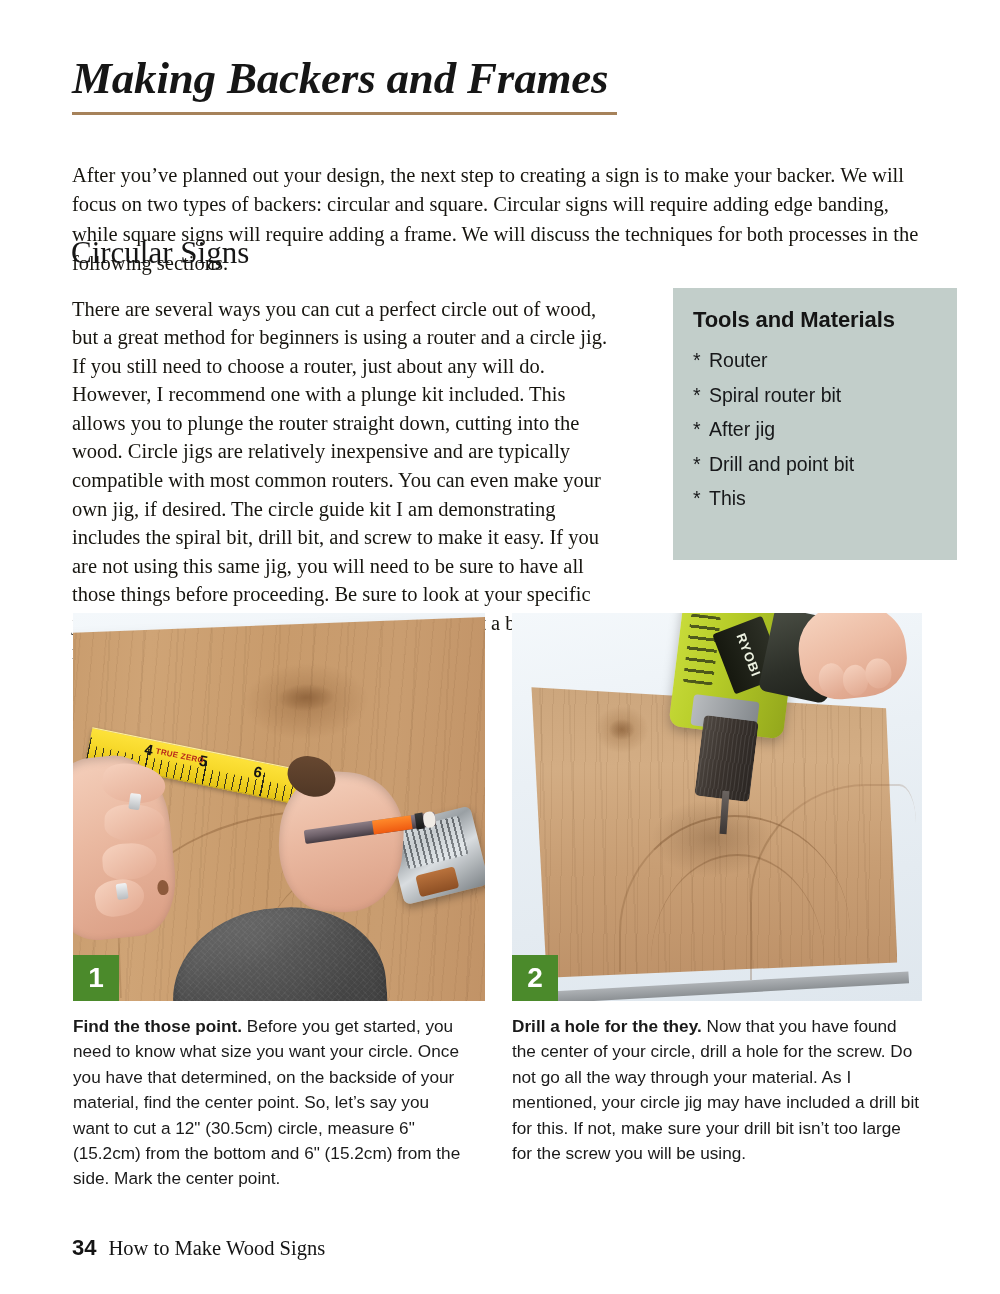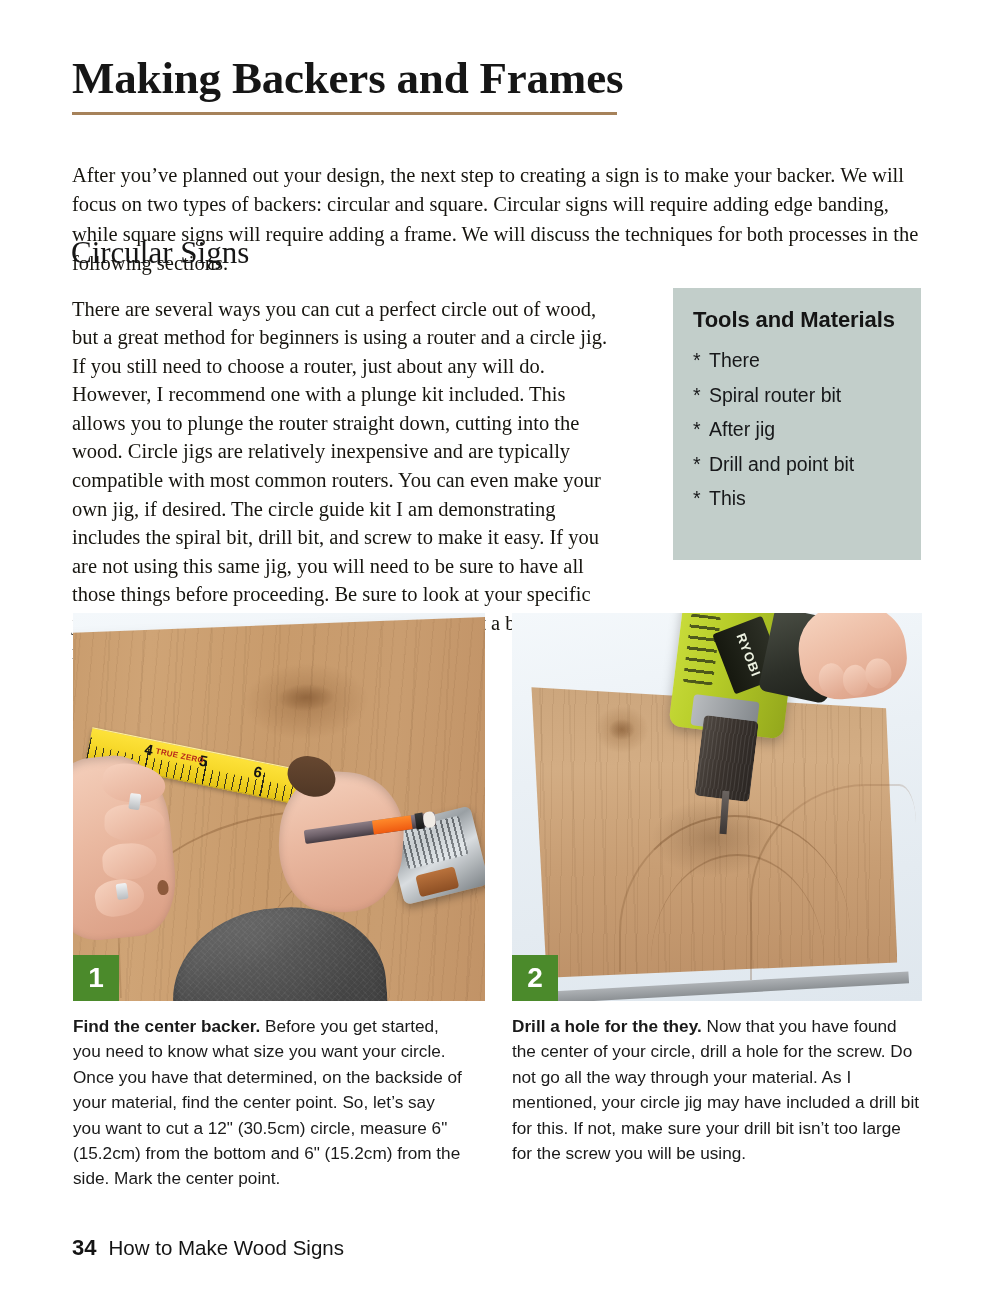--- a/index.html
+++ b/index.html
@@ -27,20 +27,21 @@
     position: absolute;
     left: 72px;
     top: 52px;
     width: 700px;
     font-family: "Liberation Serif", serif;
     font-weight: 700;
     font-size: 45px;
     line-height: 52px;
     letter-spacing: -0.2px;
     color: #161616;
+    font-style: italic;
   }
   .title-rule {
     position: absolute;
     left: 72px;
     top: 112px;
     width: 545px;
     height: 3px;
     background: #a6825a;
   }
 
@@ -77,21 +78,21 @@
     font-size: 20.5px;
     line-height: 28.6px;
     color: #17150f;
   }
 
   
   .tools-box {
     position: absolute;
     left: 673px;
     top: 288px;
-    width: 248px;
+    width: 284px;
     height: 272px;
     background: #c2ceca;
   }
   .tools-title {
     position: absolute;
     left: 20px;
     top: 19px;
     font-family: "Liberation Sans", sans-serif;
     font-weight: 700;
     font-size: 22px;
@@ -500,21 +501,21 @@
     align-items: baseline;
     gap: 12px;
   }
   .footer-page {
     font-family: "Liberation Sans", sans-serif;
     font-weight: 700;
     font-size: 22px;
     color: #141414;
   }
   .footer-title {
-    font-family: Liberation Sans, sans-serif;
+    font-family: Liberation Serif, serif;
     font-size: 20.5px;
     color: #141414;
   }
 </style>
 </head>
 <body>
 
 <div class="page">
 
   <div class="page-title">Making Backers and Frames</div>
@@ -522,21 +523,21 @@
 
   <p class="intro">After you’ve planned out your design, the next step to creating a sign is to make your backer. We will focus on two types of backers: circular and square. Circular signs will require adding edge banding, while square signs will require adding a frame. We will discuss the techniques for both processes in the following sections.</p>
 
   <div class="section-heading">Circular Signs</div>
 
   <p class="body-col">There are several ways you can cut a perfect circle out of wood, but a great method for beginners is using a router and a circle jig. If you still need to choose a router, just about any will do. However, I recommend one with a plunge kit included. This allows you to plunge the router straight down, cutting into the wood. Circle jigs are relatively inexpensive and are typically compatible with most common routers. You can even make your own jig, if desired. The circle guide kit I am demonstrating includes the spiral bit, drill bit, and screw to make it easy. If you are not using this same jig, you will need to be sure to have all those things before proceeding. Be sure to look at your specific jig’s instructions, as well, as they all may vary just a bit. Overall, most of the same steps should apply.</p>
 
   <div class="tools-box">
     <div class="tools-title">Tools and Materials</div>
     <ul class="tools-list">
-      <li><span class="bullet">*</span><span>There</span></li>
+      <li><span class="bullet">*</span><span>Router</span></li>
       <li><span class="bullet">*</span><span>Spiral router bit</span></li>
       <li><span class="bullet">*</span><span>After jig</span></li>
       <li><span class="bullet">*</span><span>Drill and point bit</span></li>
       <li><span class="bullet">*</span><span>This</span></li>
     </ul>
   </div>
 
   <div class="photo photo-left">
     <div class="photo-inner">
       <div class="bg-white-table"></div>
@@ -615,21 +616,21 @@
         <div class="p2-knuckle p2-k2"></div>
         <div class="p2-knuckle p2-k3"></div>
       </div>
     </div>
   </div>
 
   <div class="step-badge badge-left">1</div>
   <div class="step-badge badge-right">2</div>
 
   <div class="caption caption-left">
-    <b>Find the center backer.</b><span> Before you get started, you need to know what size you want your circle. Once you have that determined, on the backside of your material, find the center point. So, let’s say you want to cut a 12" (30.5cm) circle, measure 6" (15.2cm) from the bottom and 6" (15.2cm) from the side. Mark the center point.</span>
+    <b>Find the those point.</b><span> Before you get started, you need to know what size you want your circle. Once you have that determined, on the backside of your material, find the center point. So, let’s say you want to cut a 12" (30.5cm) circle, measure 6" (15.2cm) from the bottom and 6" (15.2cm) from the side. Mark the center point.</span>
   </div>
   <div class="caption caption-right">
     <b>Drill a hole for the they.</b><span> Now that you have found the center of your circle, drill a hole for the screw. Do not go all the way through your material. As I mentioned, your circle jig may have included a drill bit for this. If not, make sure your drill bit isn’t too large for the screw you will be using.</span>
   </div>
 
   <div class="footer">
     <span class="footer-page">34</span>
     <span class="footer-title">How to Make Wood Signs</span>
   </div>
 

